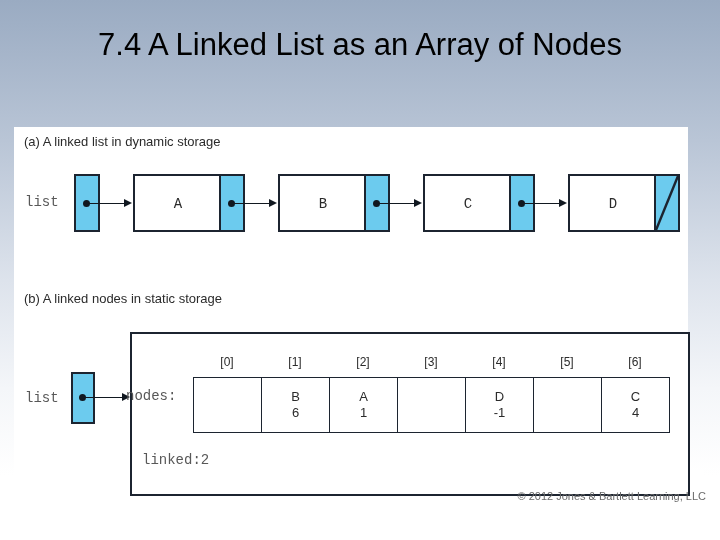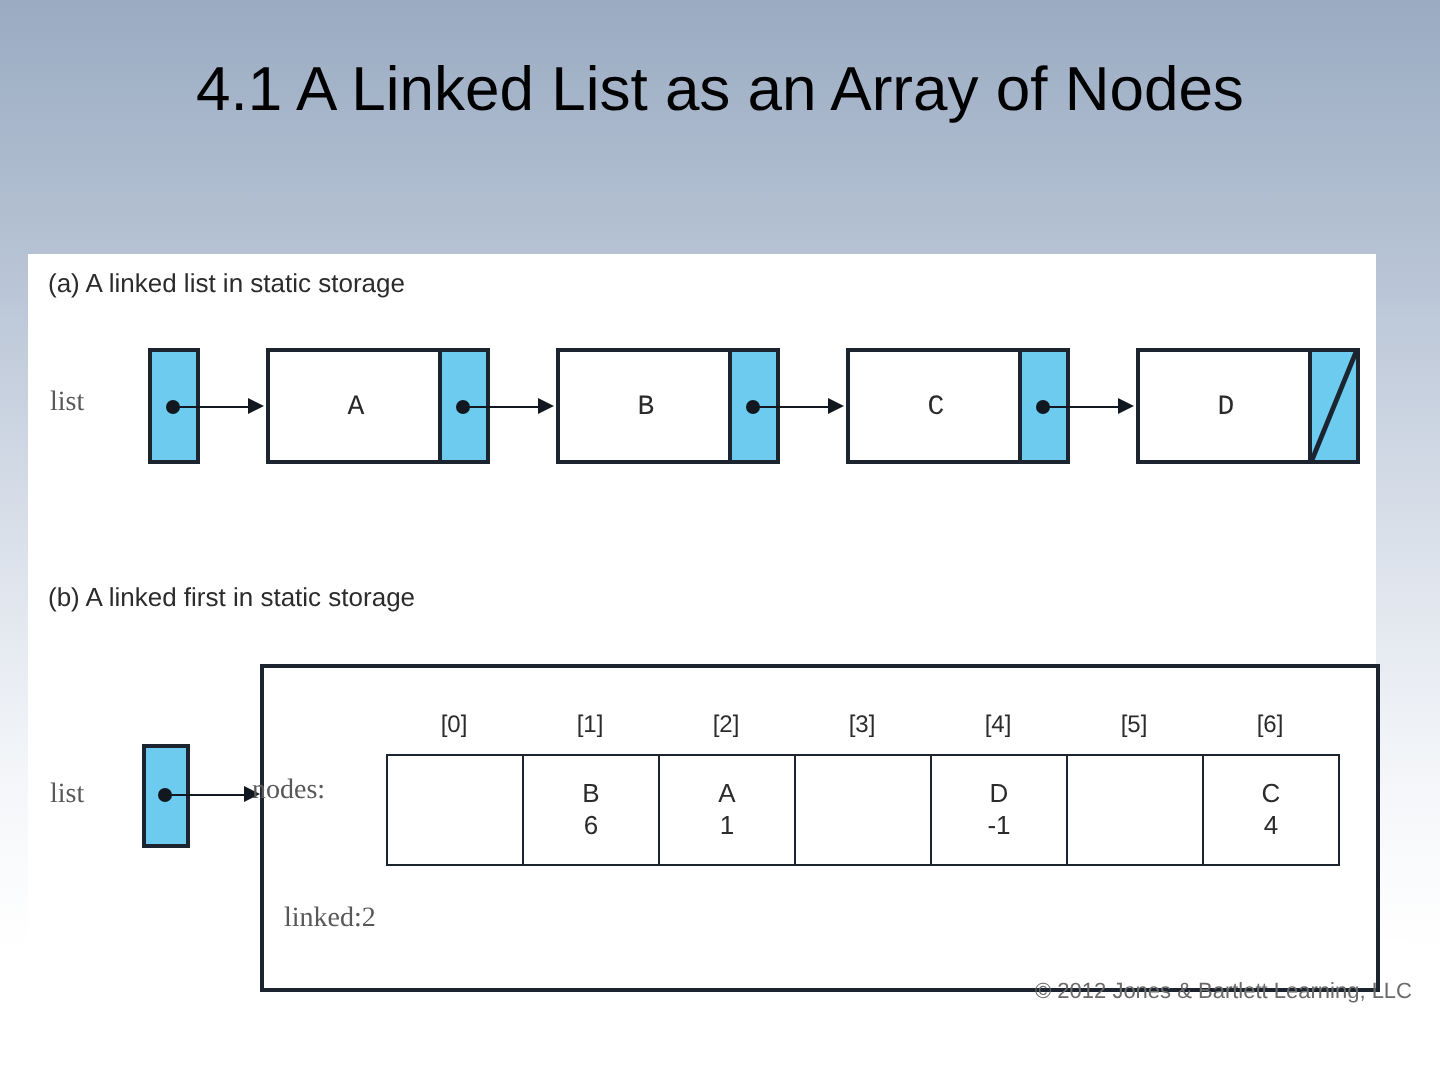--- a/index.html
+++ b/index.html
@@ -52,21 +52,21 @@
     font-family: "Liberation Sans", sans-serif;
     font-size: 13px;
     color: #2b2b2b;
     white-space: nowrap;
   }
   #caption-a { left: 24px; top: 134px; }
   #caption-b { left: 24px; top: 291px; }
 
   .mono-label {
     position: absolute;
-    font-family: Liberation Serif, serif;
+    font-family: Liberation Mono, monospace;
     font-size: 14px;
     color: #585858;
     white-space: nowrap;
   }
 
   
   .box {
     position: absolute;
     box-sizing: border-box;
     border: 2px solid #1c2430;
@@ -165,26 +165,26 @@
     font-family: "Liberation Sans", sans-serif;
     font-size: 11px;
     color: #6a6a6a;
     line-height: 14px;
   }
   #footer div { white-space: nowrap; }
 </style>
 </head>
 <body>
 
-<div id="slide-title">4.1 A Linked List as an Array of Nodes</div>
+<div id="slide-title">7.4 A Linked List as an Array of Nodes</div>
 
 <div id="figure-panel"></div>
 <div id="figure-panel-footer-fill"></div>
 
-<div class="fig-caption" id="caption-a">(a) A linked list in static storage</div>
+<div class="fig-caption" id="caption-a">(a) A linked list in dynamic storage</div>
 
 <div class="mono-label" style="left:25px; top:194px;">list</div>
 
 <div class="ptrcell" style="left:74px; top:174px; width:26px; height:58px;"></div>
 <div class="dot" style="left:83px; top:200px;"></div>
 <div class="arrow-line" style="left:89px; top:202.7px; width:36px;"></div>
 <div class="arrow-head" style="left:124px; top:199px;"></div>
 
 <div class="box" style="left:133px; top:174px; width:112px; height:58px;"></div>
 <div class="node-letter" style="left:133px; top:196px; width:90px;">A</div>
@@ -209,21 +209,21 @@
 
 <div class="box" style="left:568px; top:174px; width:112px; height:58px;"></div>
 <div class="node-letter" style="left:568px; top:196px; width:90px;">D</div>
 <div class="ptrcell" style="left:654px; top:174px; width:26px; height:58px;"></div>
 <div class="null-slash" style="left:654px; top:174px; width:26px; height:58px;">
   <svg width="26" height="58" viewBox="0 0 26 58" xmlns="http://www.w3.org/2000/svg">
     <line x1="2" y1="56" x2="24" y2="2" stroke="#1c2430" stroke-width="2.4"></line>
   </svg>
 </div>
 
-<div class="fig-caption" id="caption-b">(b) A linked first in static storage</div>
+<div class="fig-caption" id="caption-b">(b) A linked nodes in static storage</div>
 
 <div class="mono-label" style="left:25px; top:390px;">list</div>
 
 <div class="ptrcell" style="left:71px; top:372px; width:24px; height:52px;"></div>
 <div class="dot" style="left:79px; top:394px;"></div>
 <div class="arrow-line" style="left:85px; top:396.7px; width:38px;"></div>
 <div class="arrow-head" style="left:122px; top:393px;"></div>
 
 <div id="static-frame"></div>
 

